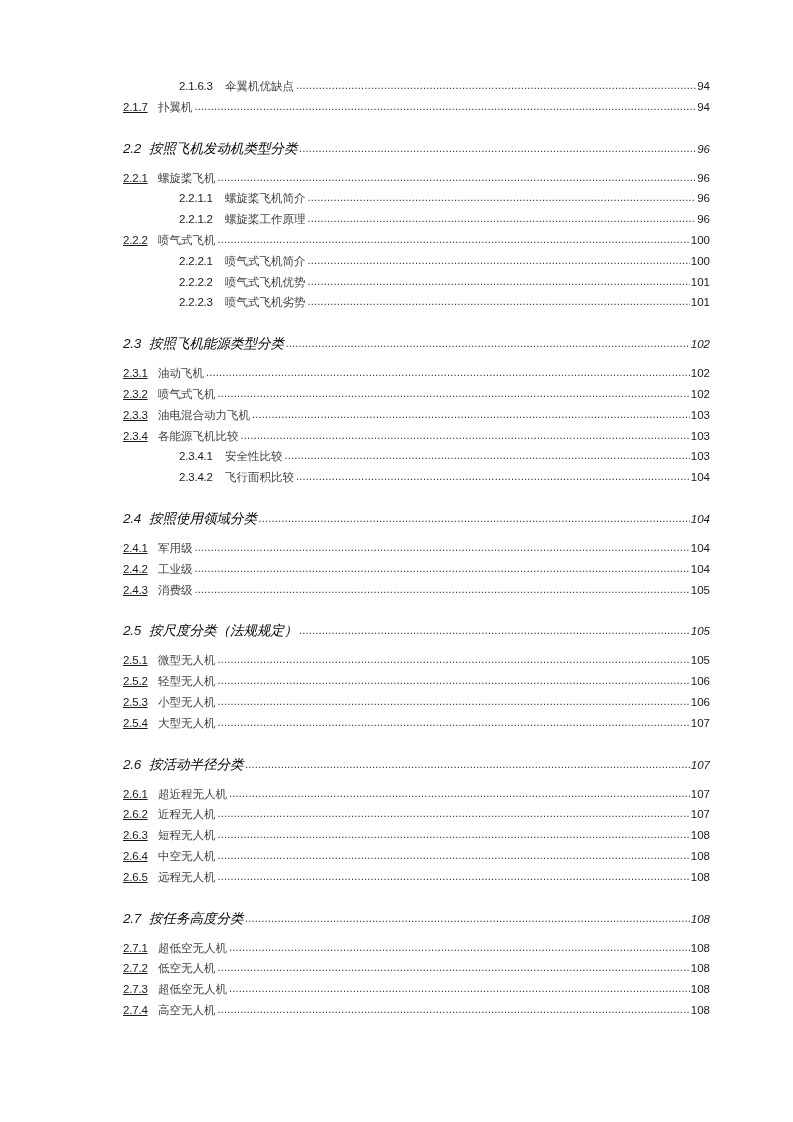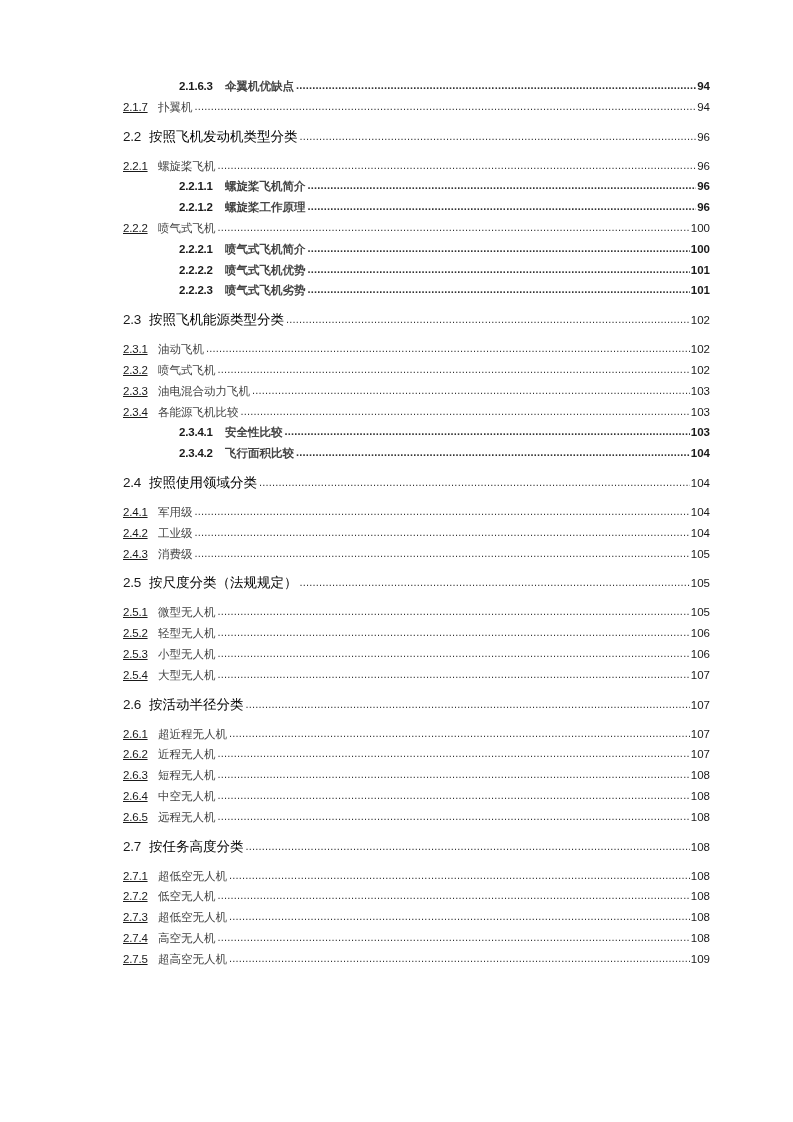--- a/index.html
+++ b/index.html
@@ -29,26 +29,26 @@
       line-height: 20.8px;
       font-size: 11.5px;
       white-space: nowrap;
       cursor: pointer;
     }
     .toc-entry.level-2 {
       font-size: 13.5px;
       color: #111111;
       height: 22px;
       line-height: 22px;
-      margin-top: 8px;
+      margin-top: 20px;
       margin-bottom: 8px;
+      font-style: italic;
     }
     .toc-entry.level-4 {
       padding-left: 56px;
-      font-weight: bold;
     }
     .num {
       flex: 0 0 auto;
       color: #1a1a1a;
       letter-spacing: -0.2px;
     }
     .toc-entry.level-3 .num { width: 35px; text-decoration: underline; }
     .toc-entry.level-4 .num { width: 46px; }
     .toc-entry.level-2 .num { width: 26px; }
     .title {
@@ -301,19 +301,13 @@
       <span class="title">超低空无人机</span>
       <span class="leader"></span>
       <span class="page">108</span>
     </div>
     <div class="toc-entry level-3">
       <span class="num">2.7.4</span>
       <span class="title">高空无人机</span>
       <span class="leader"></span>
       <span class="page">108</span>
     </div>
-    <div class="toc-entry level-3">
-      <span class="num">2.7.5</span>
-      <span class="title">超高空无人机</span>
-      <span class="leader"></span>
-      <span class="page">109</span>
-    </div>
   </div>
 
 </body></html>

